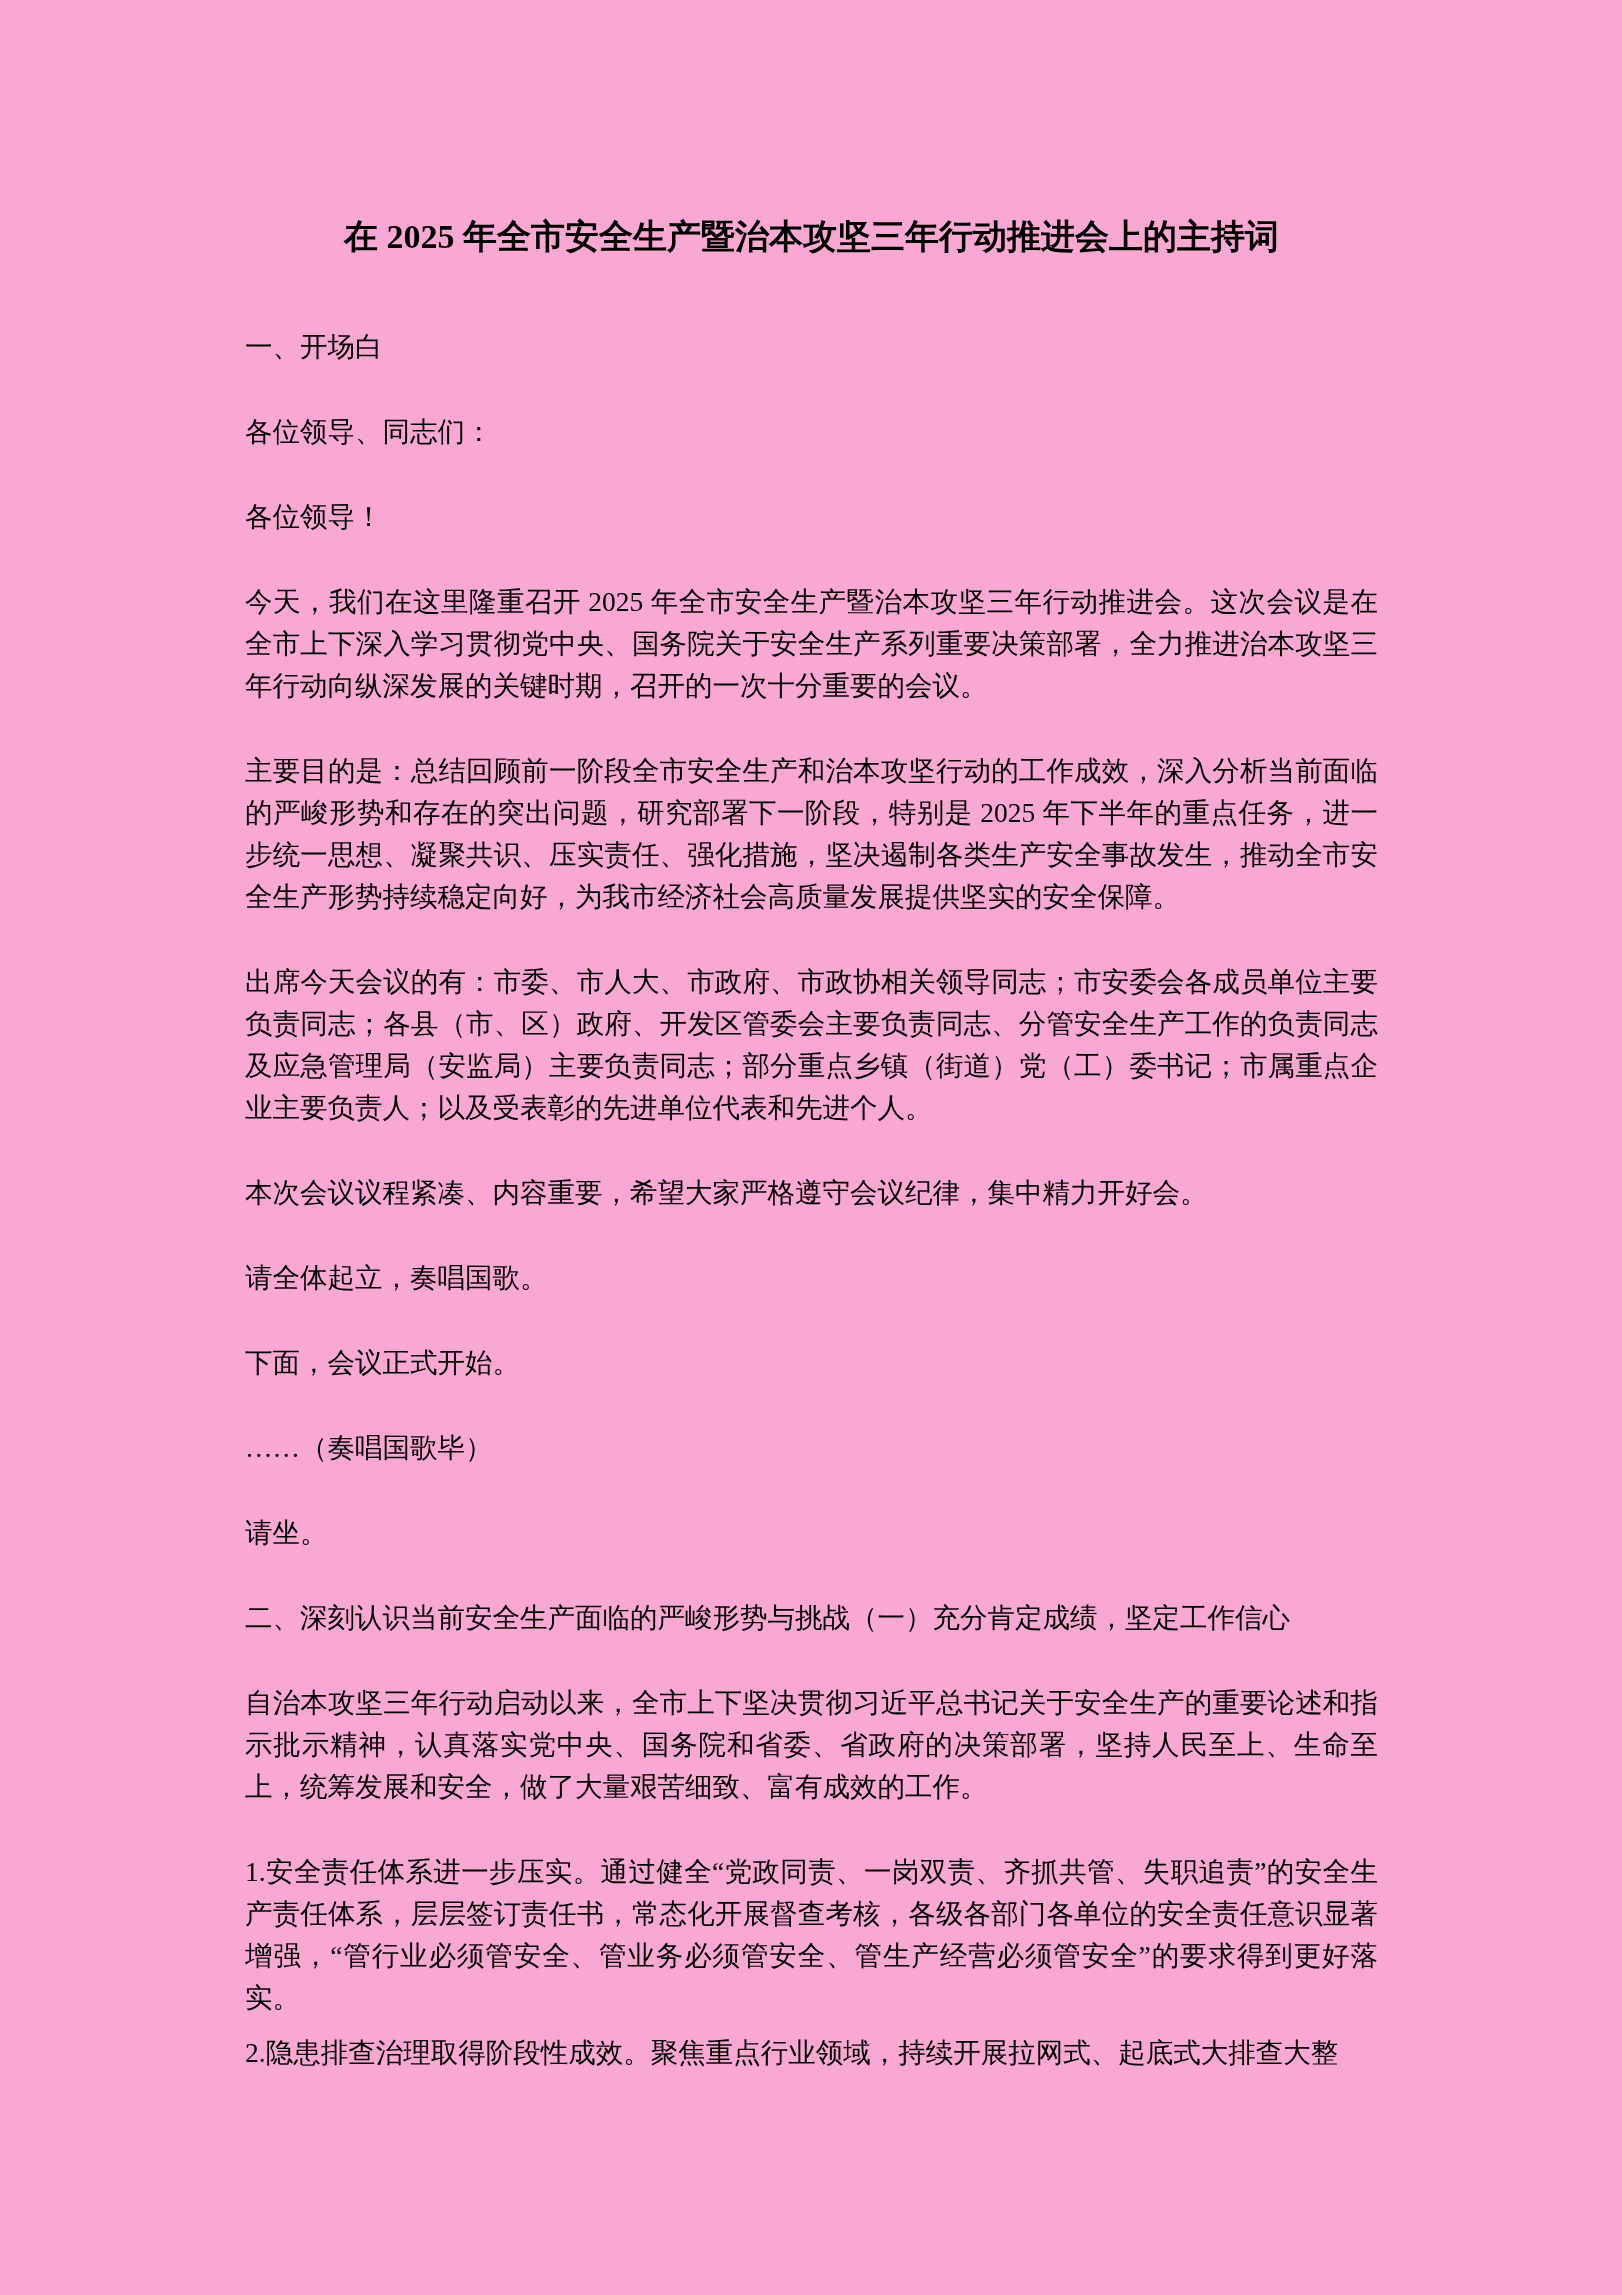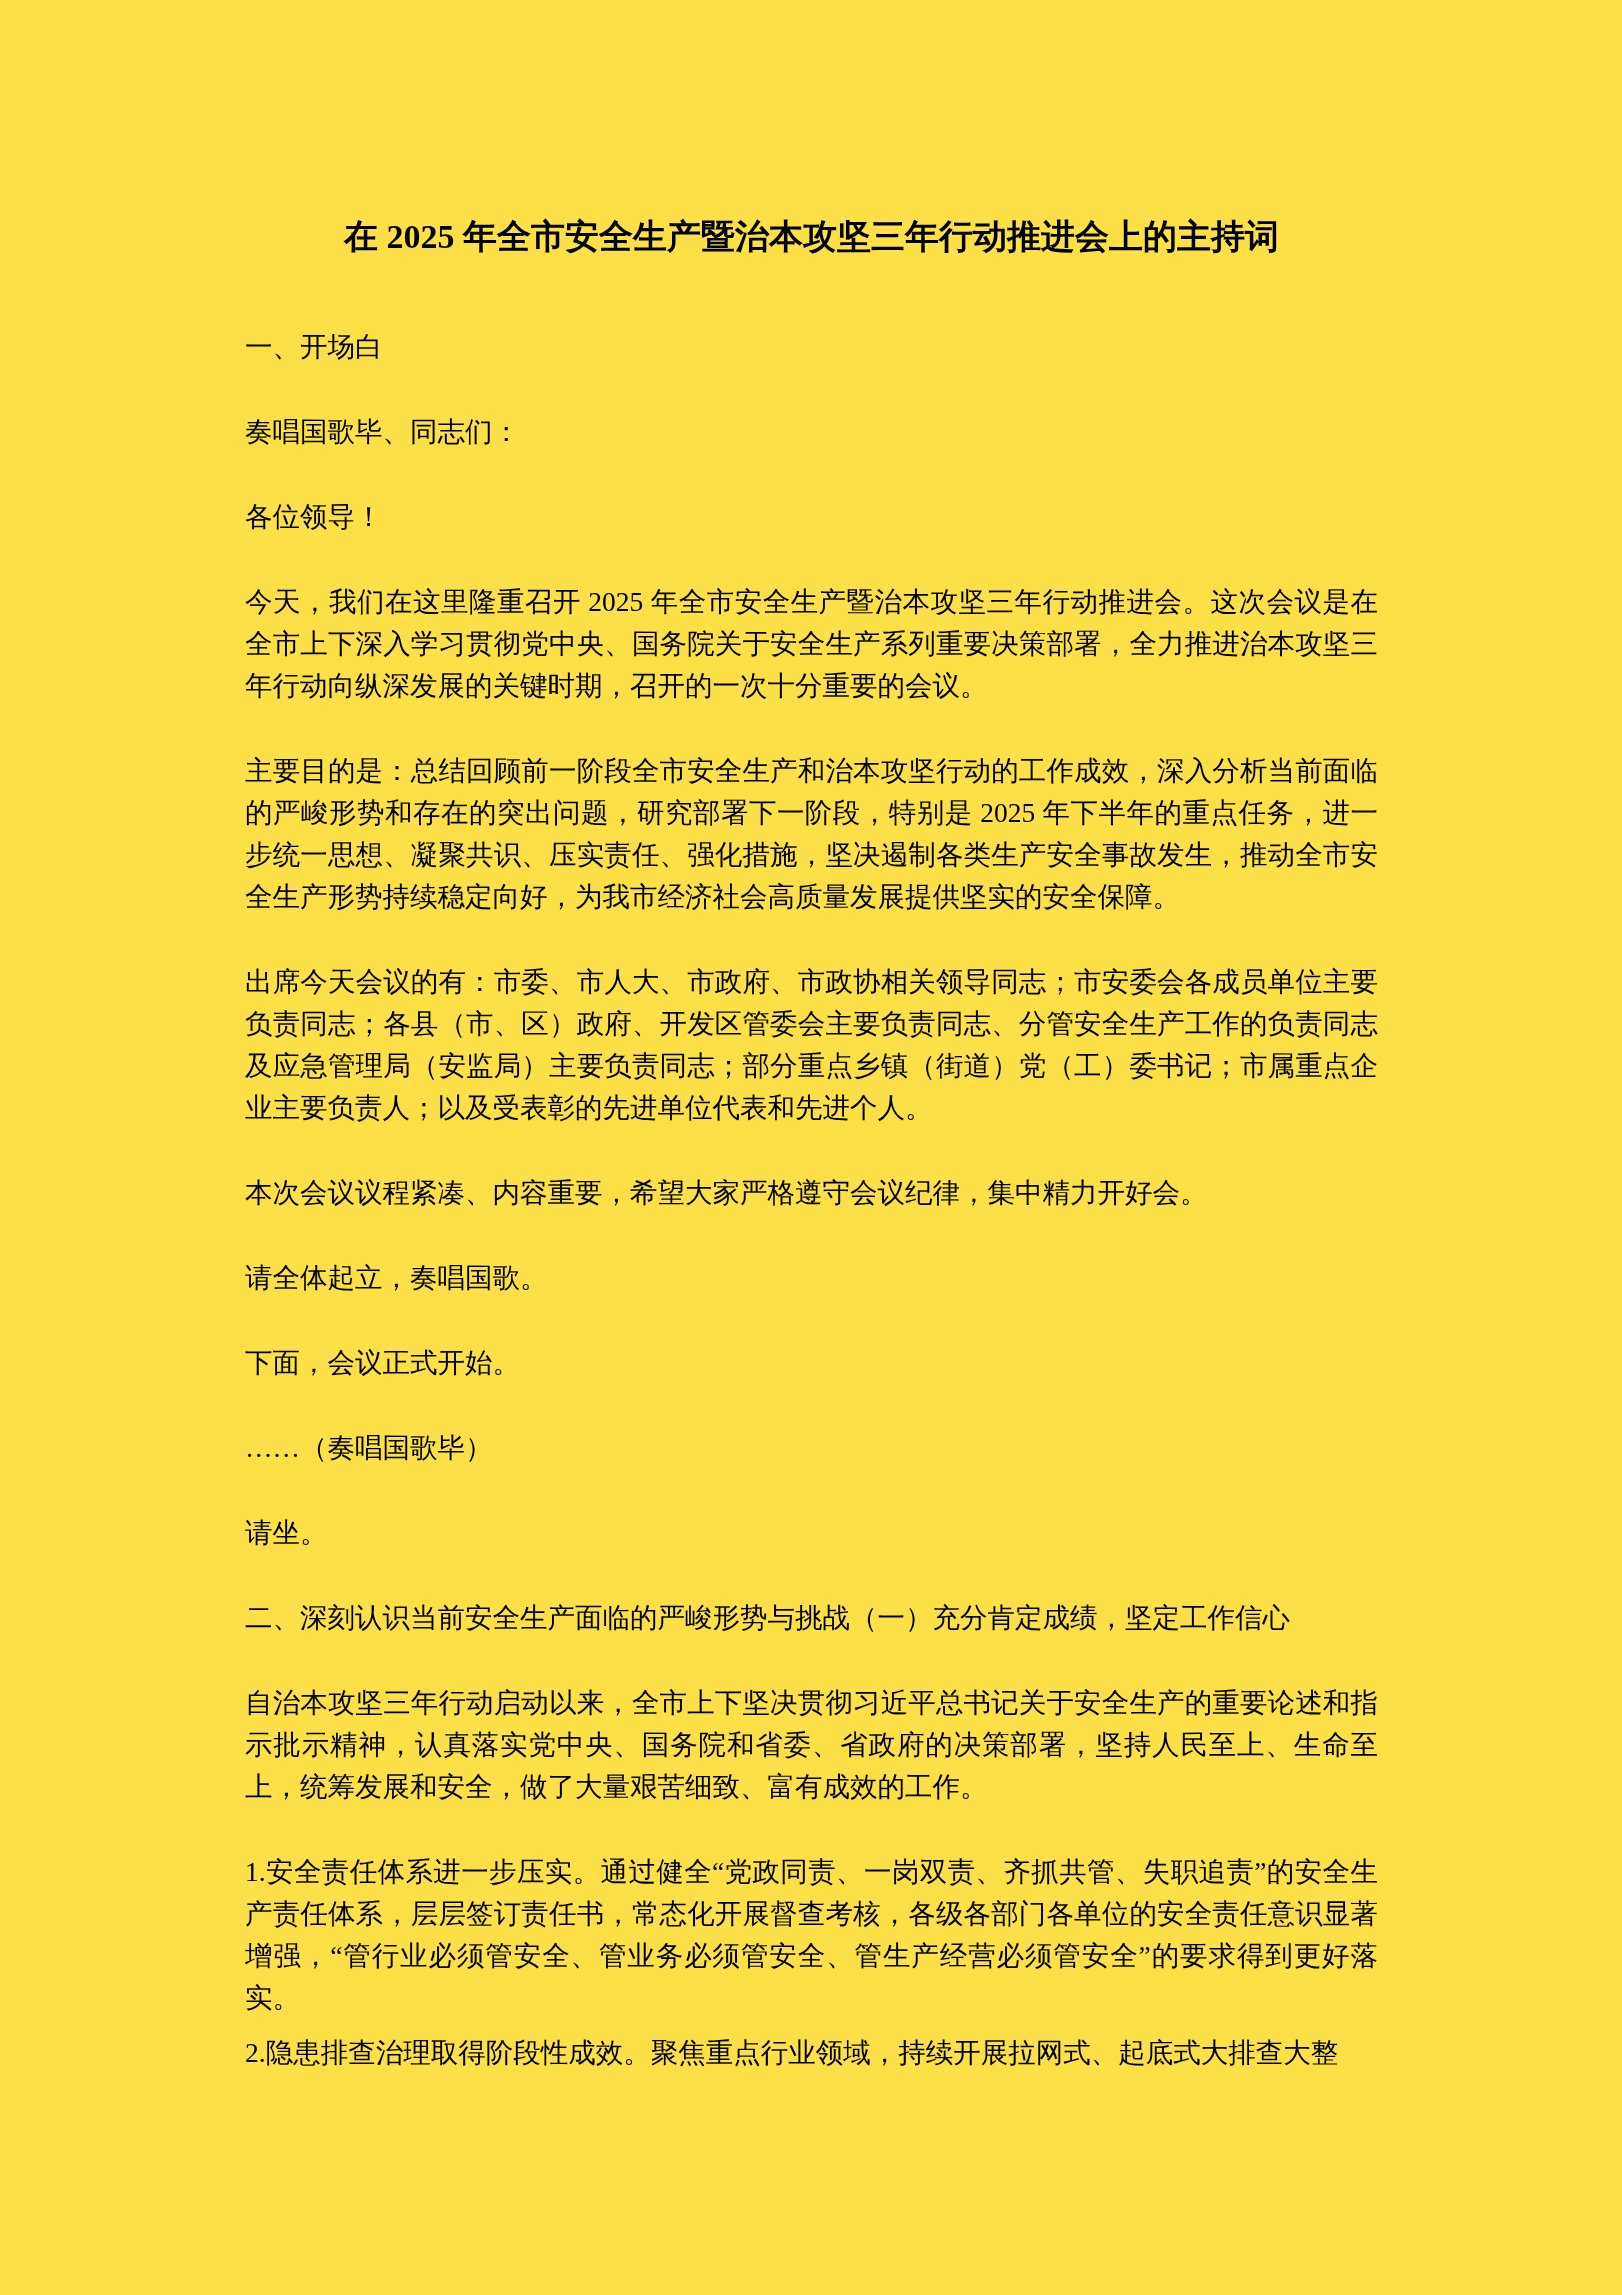--- a/index.html
+++ b/index.html
@@ -4,21 +4,21 @@
 <style>
   html, body {
     margin: 0;
     padding: 0;
     background: #ffffff;
   }
   .page {
     position: relative;
     width: 1623px;
     height: 2295px;
-    background: #fde047;
+    background: #f9a8d4;
     color: #000000;
     box-sizing: border-box;
     padding: 209px 245px 0 245px;
     overflow: hidden;
     font-family: "Liberation Serif", "DejaVu Serif", serif;
   }
   .doc-title {
     font-size: 34px;
     font-weight: bold;
     line-height: 56px;
@@ -41,21 +41,21 @@
   }
 </style>
 </head>
 <body>
 
 <div class="page">
   <h1 class="doc-title">在 2025 年全市安全生产暨治本攻坚三年行动推进会上的主持词</h1>
 
   <p class="para">一、开场白</p>
 
-  <p class="para">奏唱国歌毕、同志们：</p>
+  <p class="para">各位领导、同志们：</p>
 
   <p class="para">各位领导！</p>
 
   <p class="para">今天，我们在这里隆重召开 2025 年全市安全生产暨治本攻坚三年行动推进会。这次会议是在全市上下深入学习贯彻党中央、国务院关于安全生产系列重要决策部署，全力推进治本攻坚三年行动向纵深发展的关键时期，召开的一次十分重要的会议。</p>
 
   <p class="para">主要目的是：总结回顾前一阶段全市安全生产和治本攻坚行动的工作成效，深入分析当前面临的严峻形势和存在的突出问题，研究部署下一阶段，特别是 2025 年下半年的重点任务，进一步统一思想、凝聚共识、压实责任、强化措施，坚决遏制各类生产安全事故发生，推动全市安全生产形势持续稳定向好，为我市经济社会高质量发展提供坚实的安全保障。</p>
 
   <p class="para">出席今天会议的有：市委、市人大、市政府、市政协相关领导同志；市安委会各成员单位主要负责同志；各县（市、区）政府、开发区管委会主要负责同志、分管安全生产工作的负责同志及应急管理局（安监局）主要负责同志；部分重点乡镇（街道）党（工）委书记；市属重点企业主要负责人；以及受表彰的先进单位代表和先进个人。</p>
 
   <p class="para">本次会议议程紧凑、内容重要，希望大家严格遵守会议纪律，集中精力开好会。</p>

